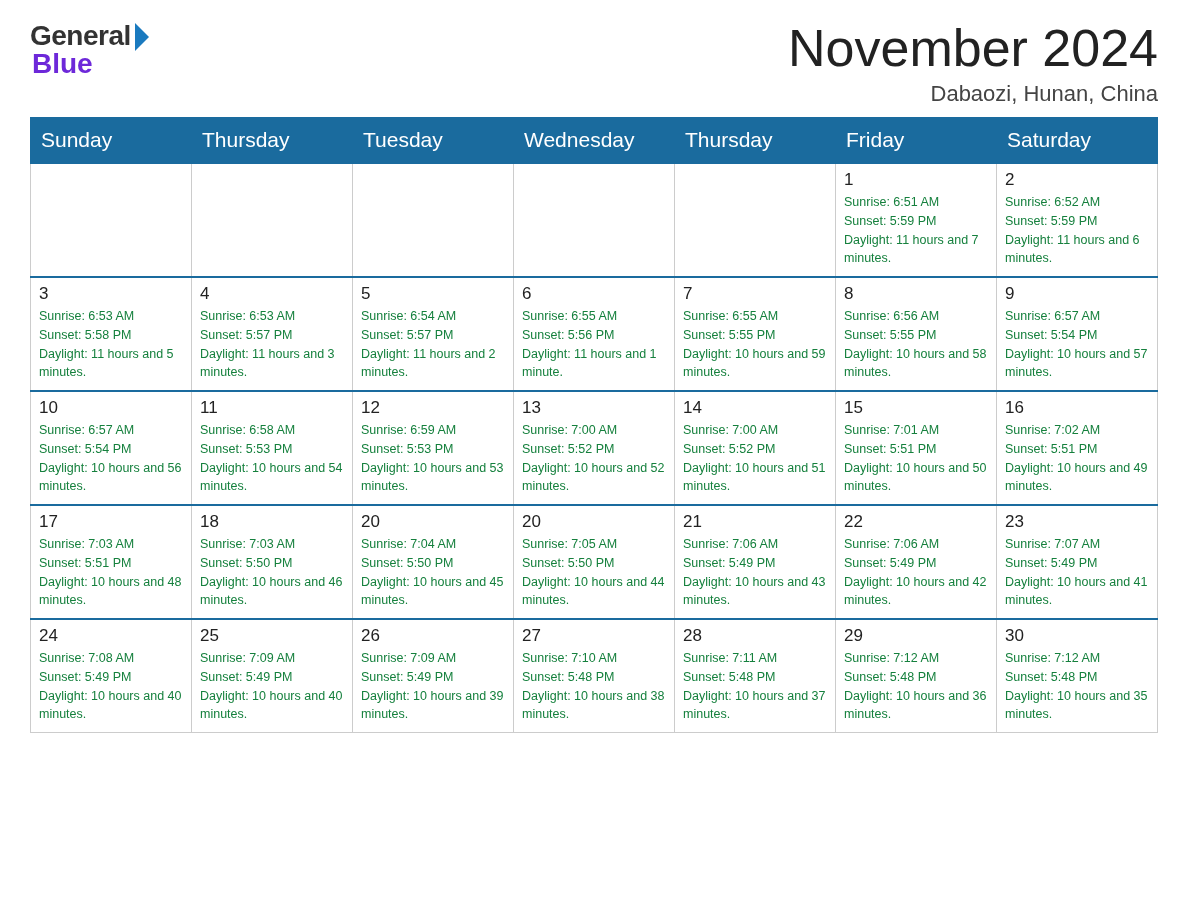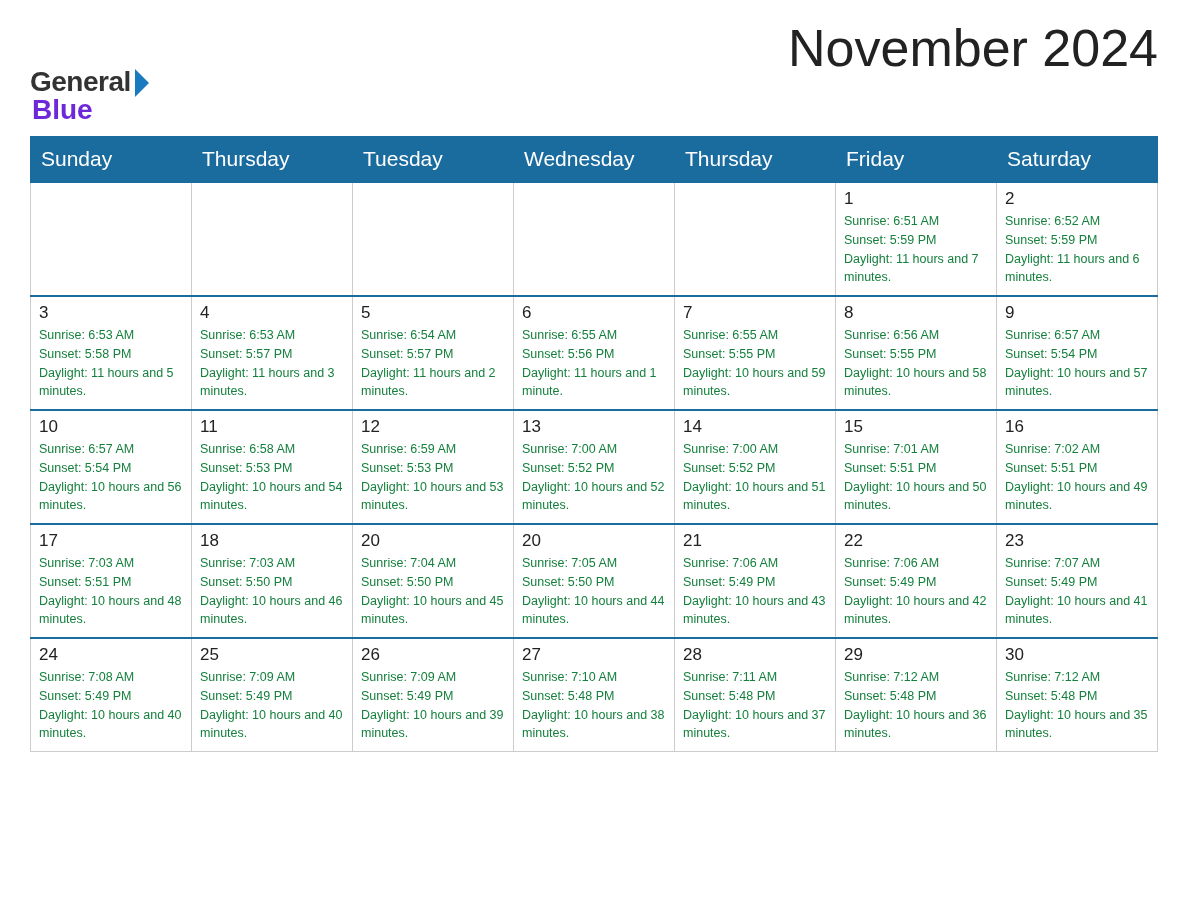--- a/index.html
+++ b/index.html
@@ -17,21 +17,20 @@
       margin-bottom: 10px;
     }
     .logo {
       display: flex;
       flex-direction: column;
       align-items: flex-start;
     }
     .logo-top {
       display: flex;
       align-items: center;
-      margin-top: 46px;
     }
     .logo-general {
       font-size: 28px;
       font-weight: bold;
       color: #333;
       letter-spacing: -0.5px;
     }
     .logo-triangle {
       width: 0;
       height: 0;
@@ -115,20 +114,21 @@
 <div class="header">
   <div class="logo">
     <div class="logo-top">
       <span class="logo-general">General</span>
       <div class="logo-triangle"></div>
     </div>
     <span class="logo-blue">Blue</span>
   </div>
   <div class="title-section">
     <div class="calendar-title">November 2024</div>
+    <div class="calendar-subtitle">Dabaozi, Hunan, China</div>
   </div>
 </div>
 
 <table class="calendar-table">
   <thead>
     <tr>
     <th>Sunday</th>
         <th>Thursday</th>
         <th>Tuesday</th>
         <th>Wednesday</th>

